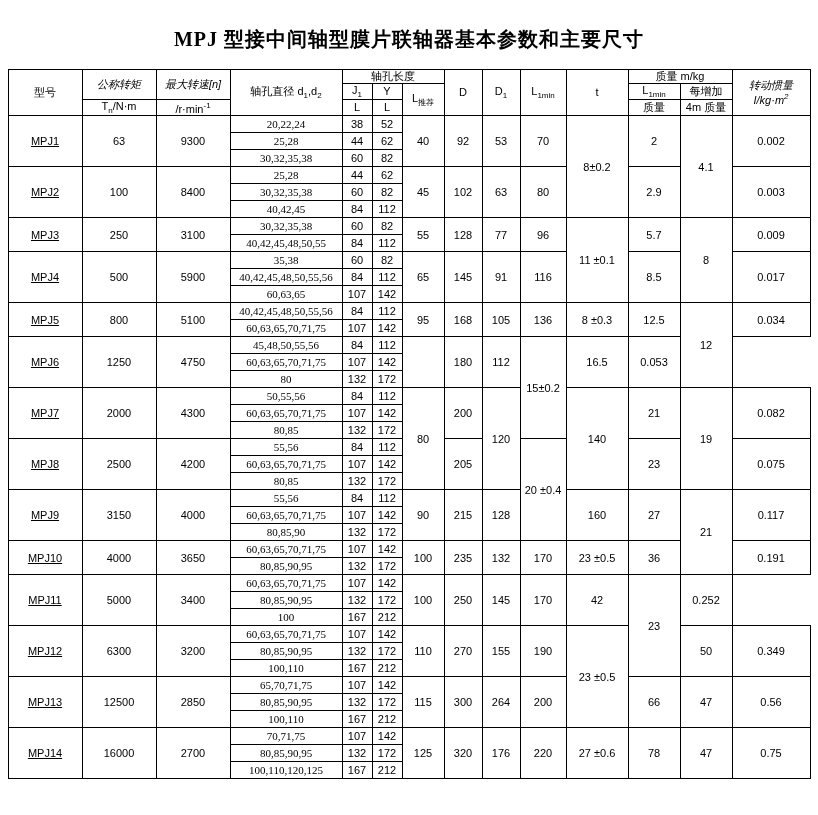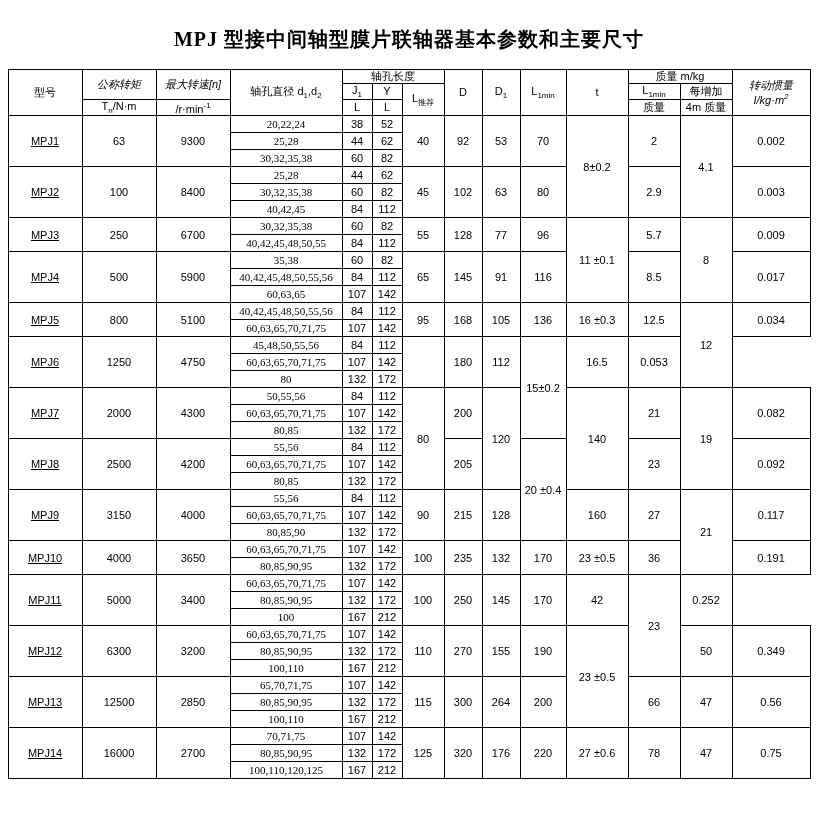--- a/index.html
+++ b/index.html
@@ -154,21 +154,21 @@
           <td class="small">82</td>
         </tr>
         <tr class="tight">
           <td class="bore">40,42,45</td>
           <td class="small">84</td>
           <td class="small">112</td>
         </tr>
         <tr class="tight">
           <td class="model" rowspan="2">MPJ3</td>
           <td rowspan="2">250</td>
-          <td rowspan="2">6700</td>
+          <td rowspan="2">3100</td>
           <td class="bore">30,32,35,38</td>
           <td class="small">60</td>
           <td class="small">82</td>
           <td rowspan="2">55</td>
           <td rowspan="2">128</td>
           <td rowspan="2">77</td>
           <td rowspan="2">96</td>
           <td rowspan="5">11 ±0.1</td>
           <td rowspan="2">5.7</td>
           <td rowspan="5">8</td>
@@ -207,21 +207,21 @@
           <td class="model" rowspan="2">MPJ5</td>
           <td rowspan="2">800</td>
           <td rowspan="2">5100</td>
           <td class="bore">40,42,45,48,50,55,56</td>
           <td class="small">84</td>
           <td class="small">112</td>
           <td rowspan="2">95</td>
           <td rowspan="2">168</td>
           <td rowspan="2">105</td>
           <td rowspan="2">136</td>
-          <td rowspan="2">16 ±0.3</td>
+          <td rowspan="2">8 ±0.3</td>
           <td rowspan="2">12.5</td>
           <td rowspan="5">12</td>
           <td rowspan="2">0.034</td>
         </tr>
         <tr class="tight">
           <td class="bore">60,63,65,70,71,75</td>
           <td class="small">107</td>
           <td class="small">142</td>
         </tr>
         <tr class="tight">
@@ -276,21 +276,21 @@
         <tr class="tight">
           <td class="model" rowspan="3">MPJ8</td>
           <td rowspan="3">2500</td>
           <td rowspan="3">4200</td>
           <td class="bore">55,56</td>
           <td class="small">84</td>
           <td class="small">112</td>
           <td rowspan="3">205</td>
           <td rowspan="6">20 ±0.4</td>
           <td rowspan="3">23</td>
-          <td rowspan="3">0.092</td>
+          <td rowspan="3">0.075</td>
         </tr>
         <tr class="tight">
           <td class="bore">60,63,65,70,71,75</td>
           <td class="small">107</td>
           <td class="small">142</td>
         </tr>
         <tr class="tight">
           <td class="bore">80,85</td>
           <td class="small">132</td>
           <td class="small">172</td>

